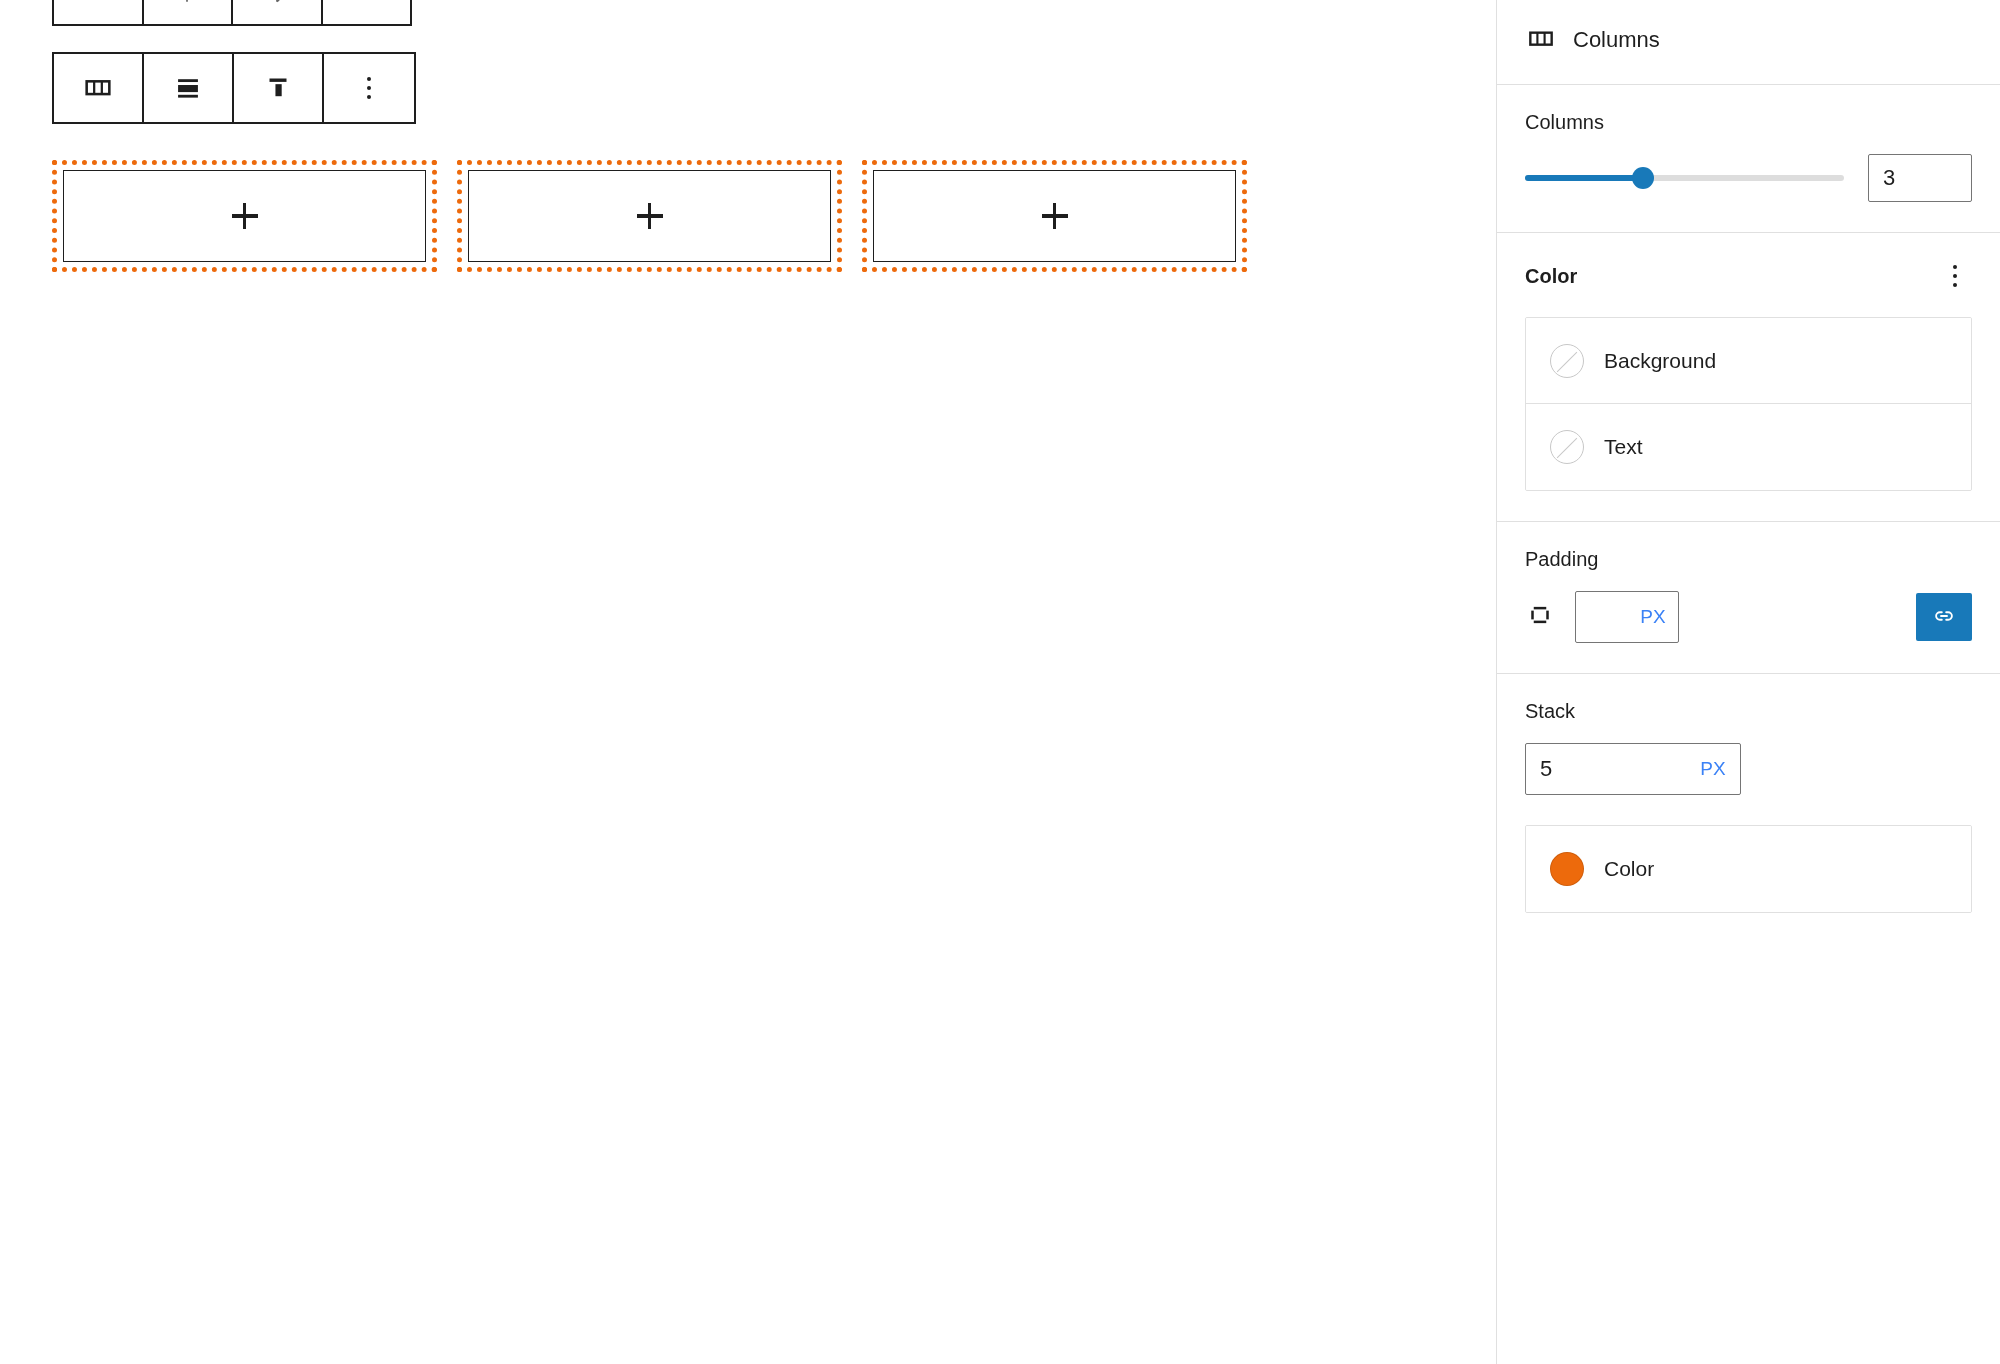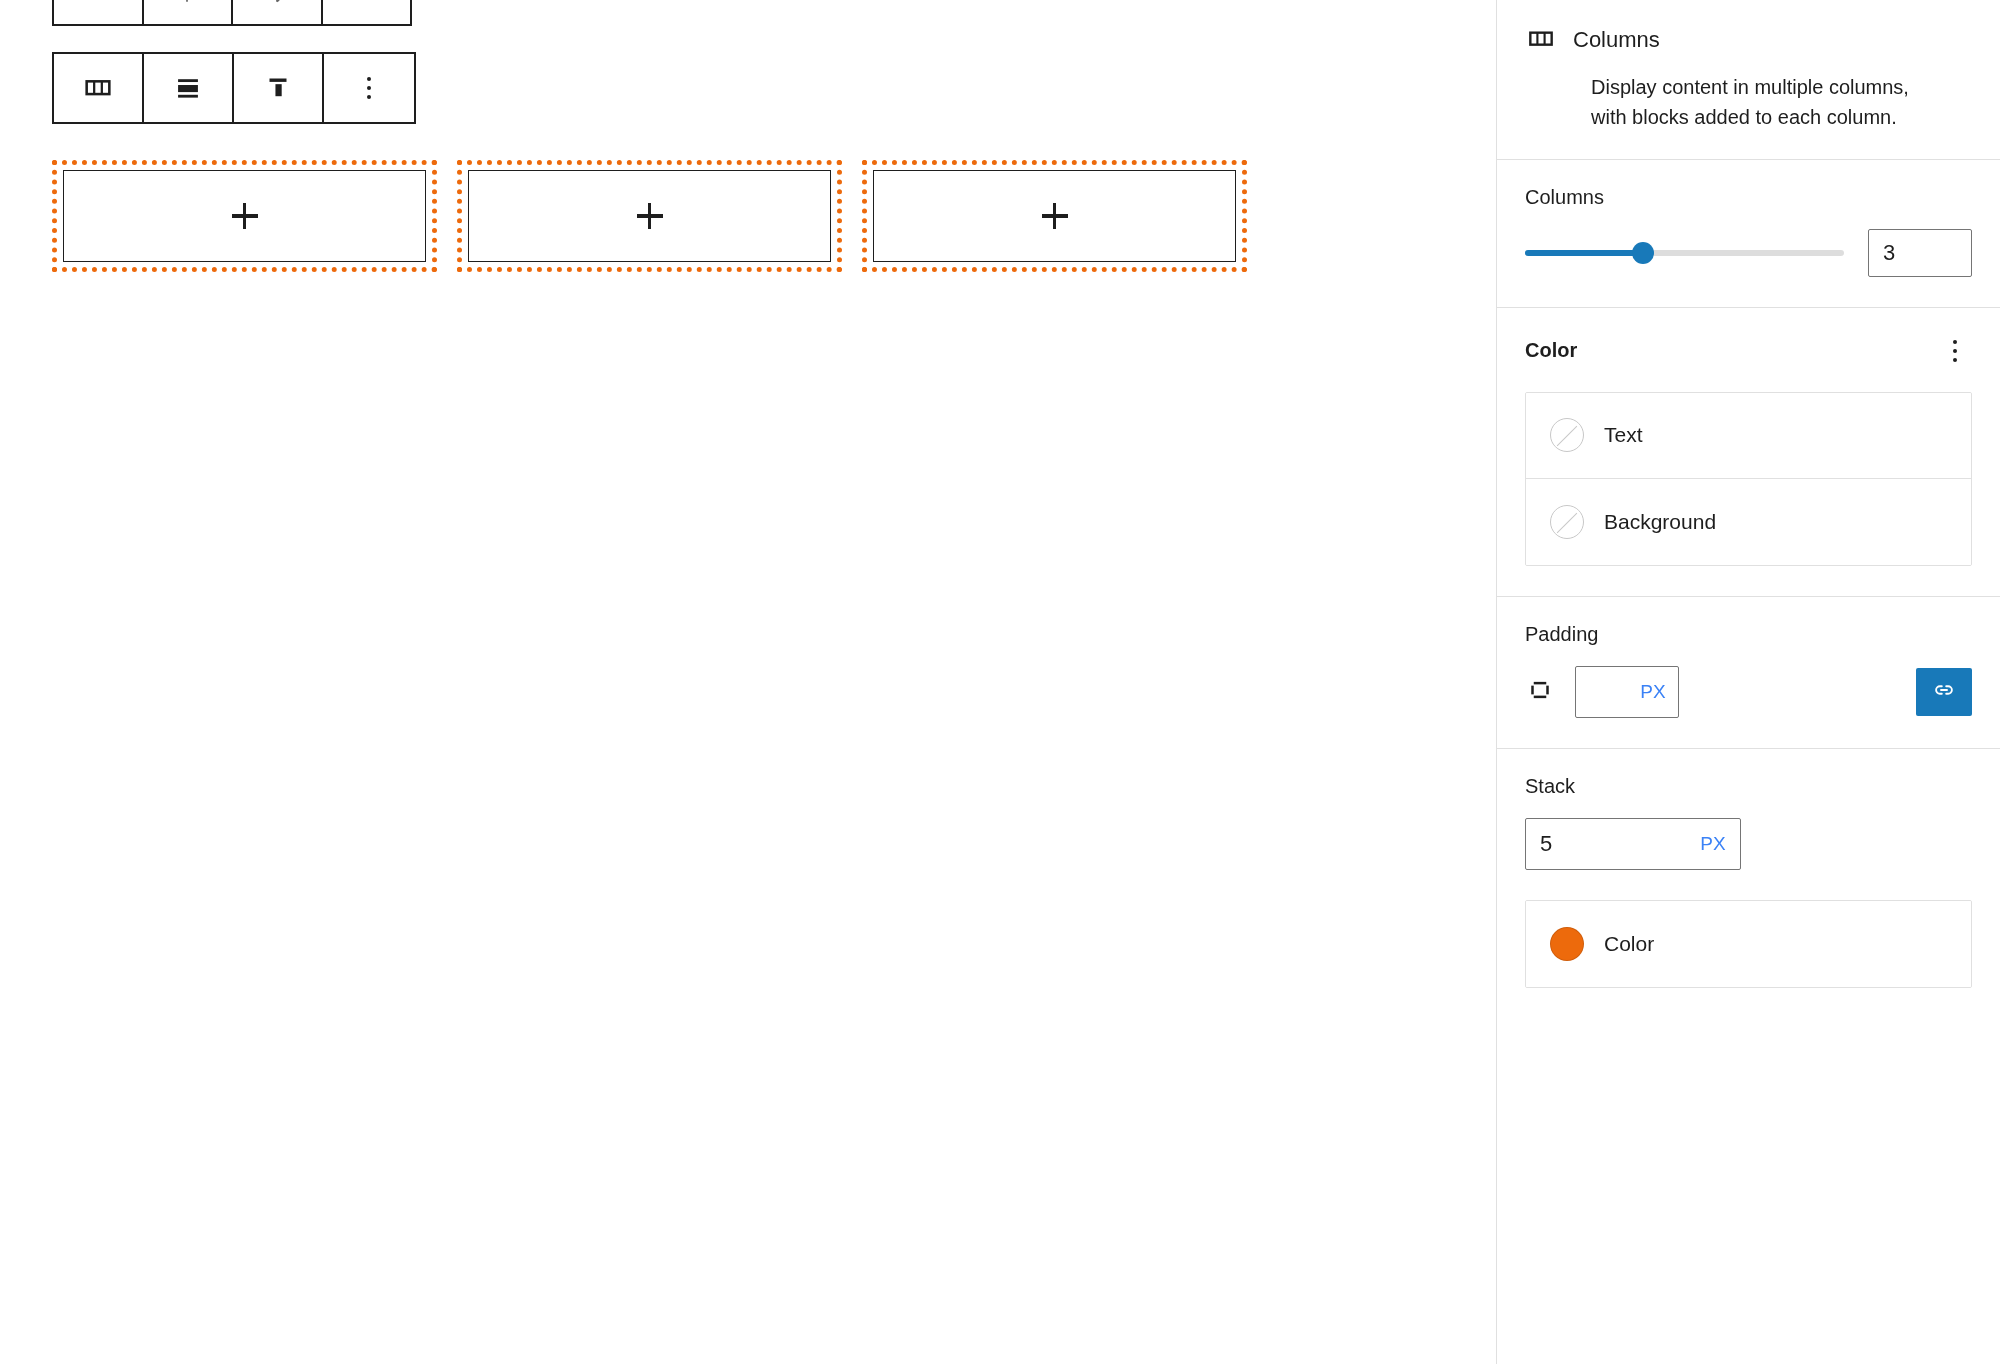--- a/index.html
+++ b/index.html
@@ -295,21 +295,20 @@
       <div class="bc-title-row">
         <span>
           <svg width="32" height="32" viewBox="0 0 24 24">
             <rect x="4" y="8" width="16" height="9" fill="none" stroke="#1e1e1e" stroke-width="1.8"></rect>
             <line x1="9.3" y1="8" x2="9.3" y2="17" stroke="#1e1e1e" stroke-width="1.6"></line>
             <line x1="14.7" y1="8" x2="14.7" y2="17" stroke="#1e1e1e" stroke-width="1.6"></line>
           </svg>
         </span>
         <span class="bc-title">Columns</span>
       </div>
-      <p class="bc-desc">Display content in multiple columns, with blocks added to each column.</p>
     </div>
 
     <div class="sec">
       <div class="field-label">Columns</div>
       <div class="slider-row">
         <div class="slider-wrap">
           <div class="track"></div>
           <div class="track-fill" id="trackFill" style="width: 37%;"></div>
           <div class="thumb" id="sliderThumb" style="left: 37%;"></div>
         </div>
@@ -324,25 +323,25 @@
           <span class="dots-v">
               <i></i>
               <i></i>
               <i></i>
             </span>
         </button>
       </div>
       <div class="color-list">
         <div class="color-item">
           <span class="swatch-empty"></span>
-          <span class="color-item-label">Text</span>
+          <span class="color-item-label">Background</span>
         </div>
         <div class="color-item">
           <span class="swatch-empty"></span>
-          <span class="color-item-label">Background</span>
+          <span class="color-item-label">Text</span>
         </div>
       </div>
     </div>
 
     <div class="sec">
       <div class="field-label">Padding</div>
       <div class="pad-row">
         <span>
           <svg width="30" height="30" viewBox="0 0 24 24">
             <rect x="7" y="5.5" width="10" height="2" fill="#1e1e1e"></rect>

